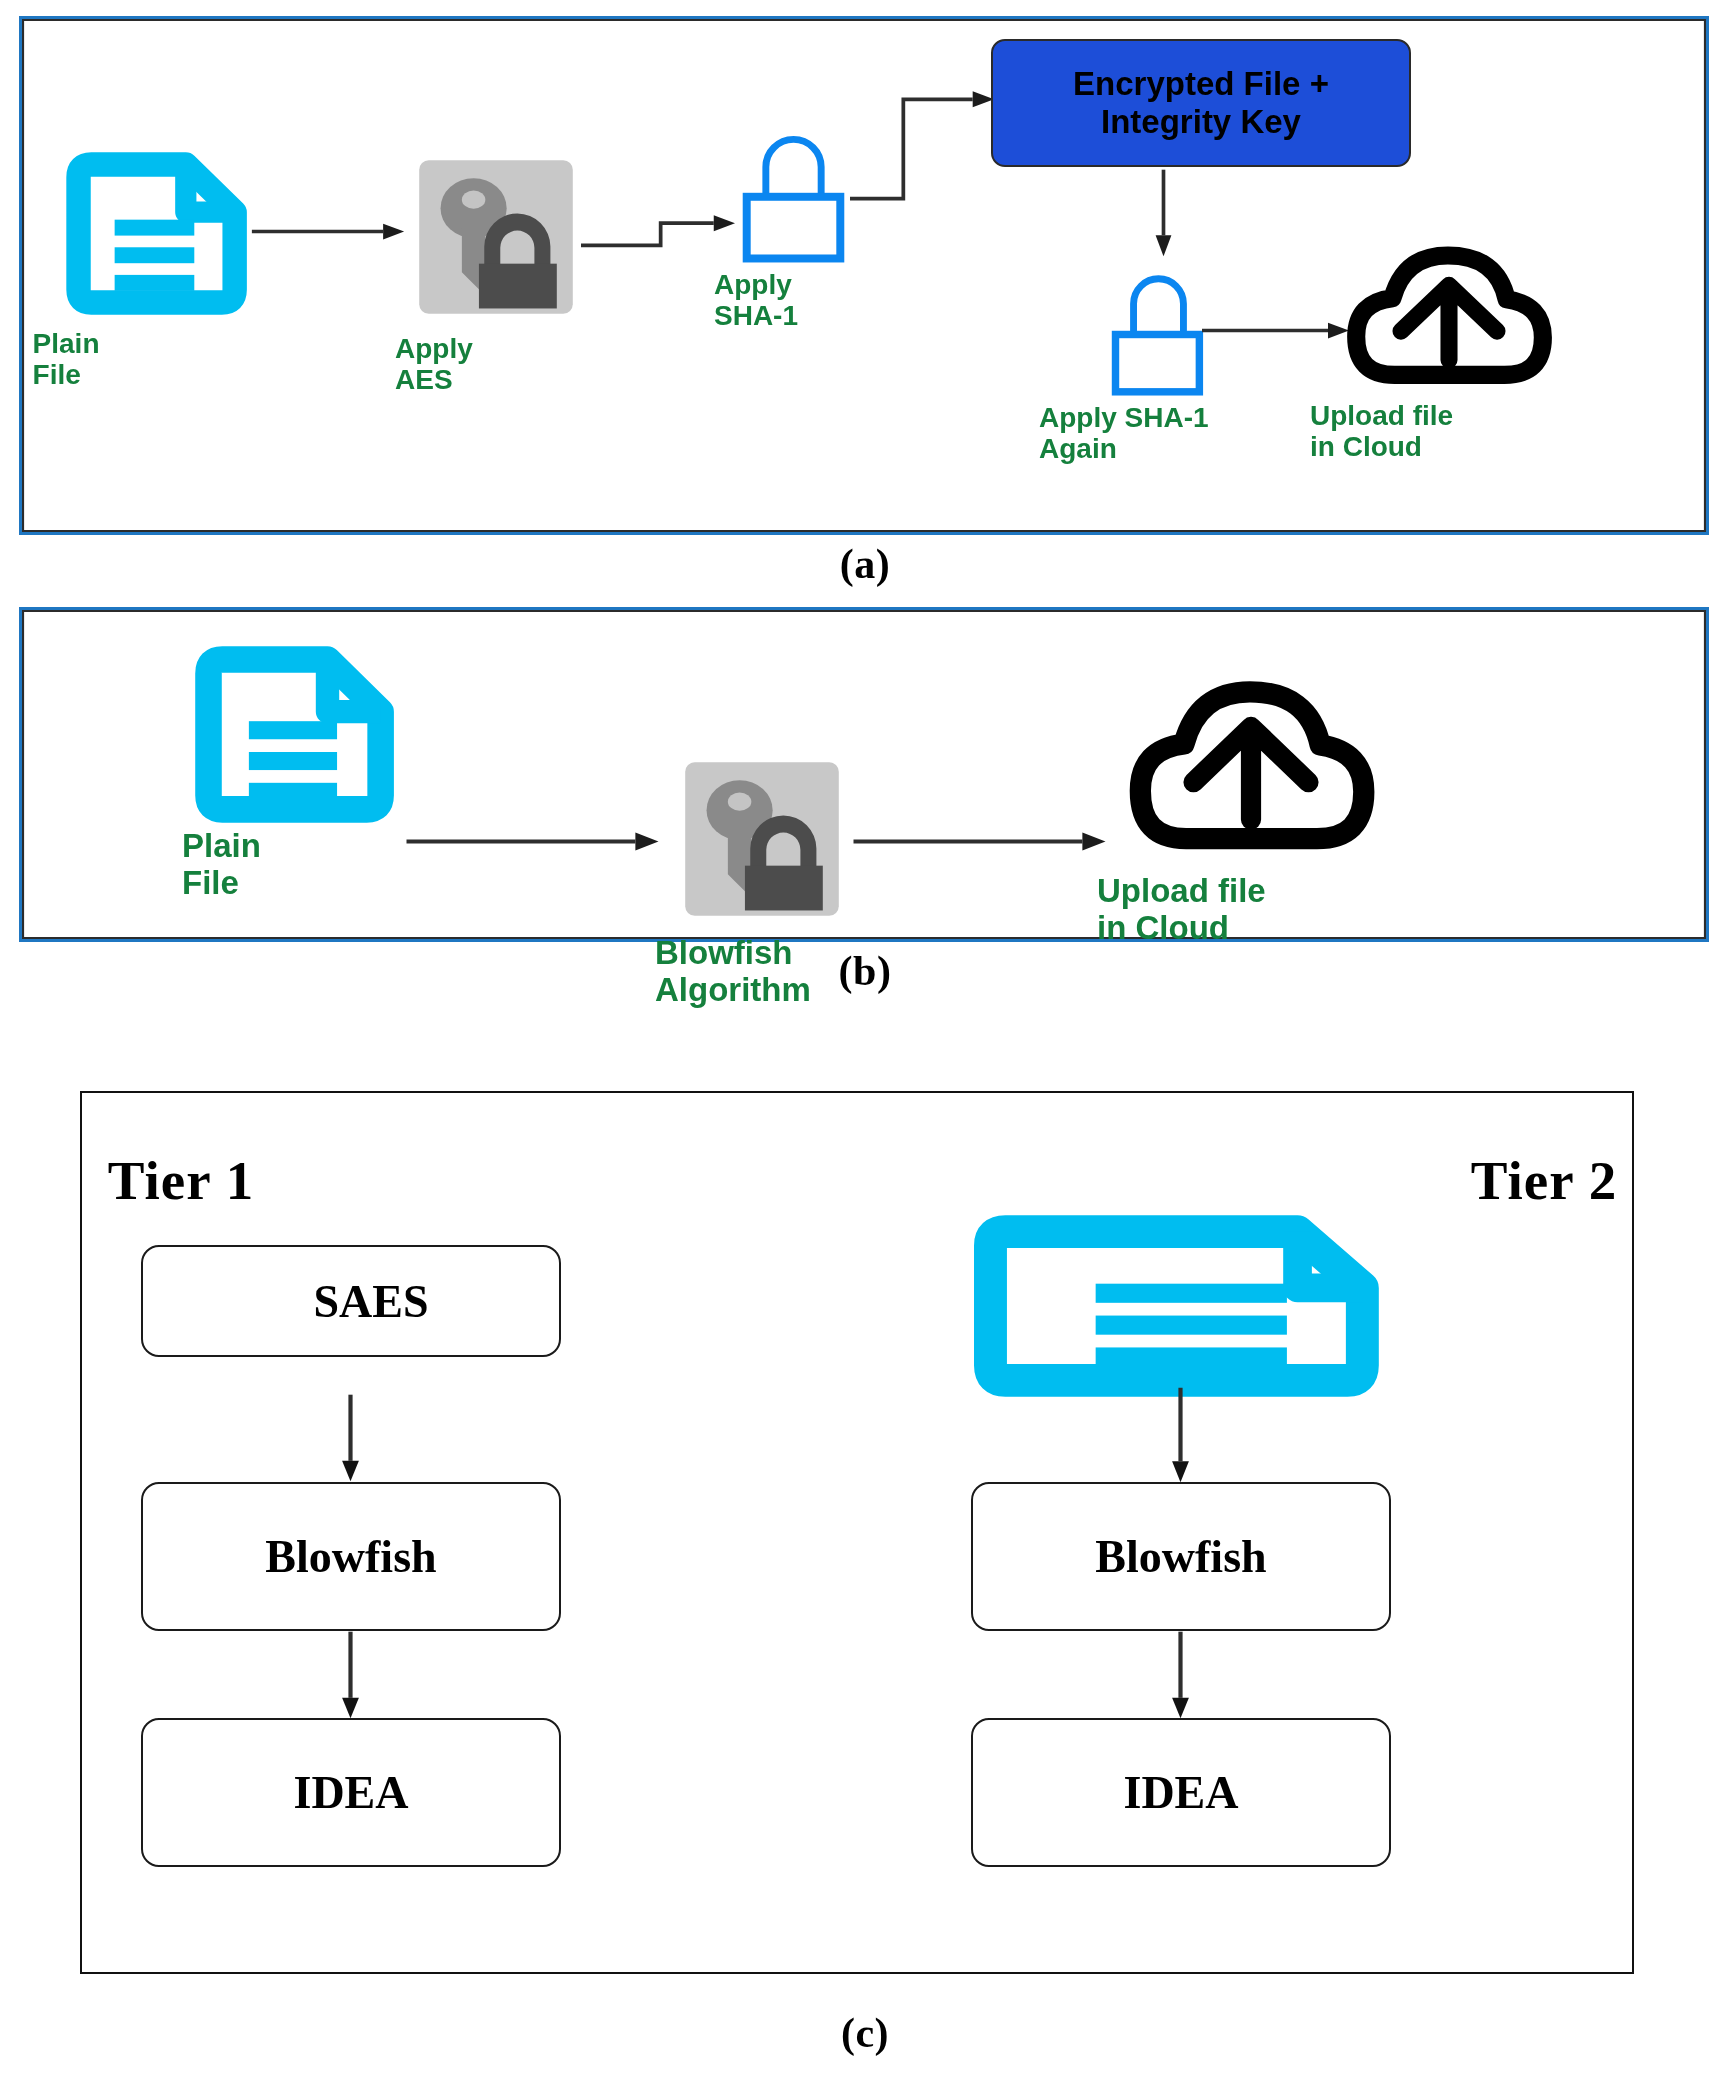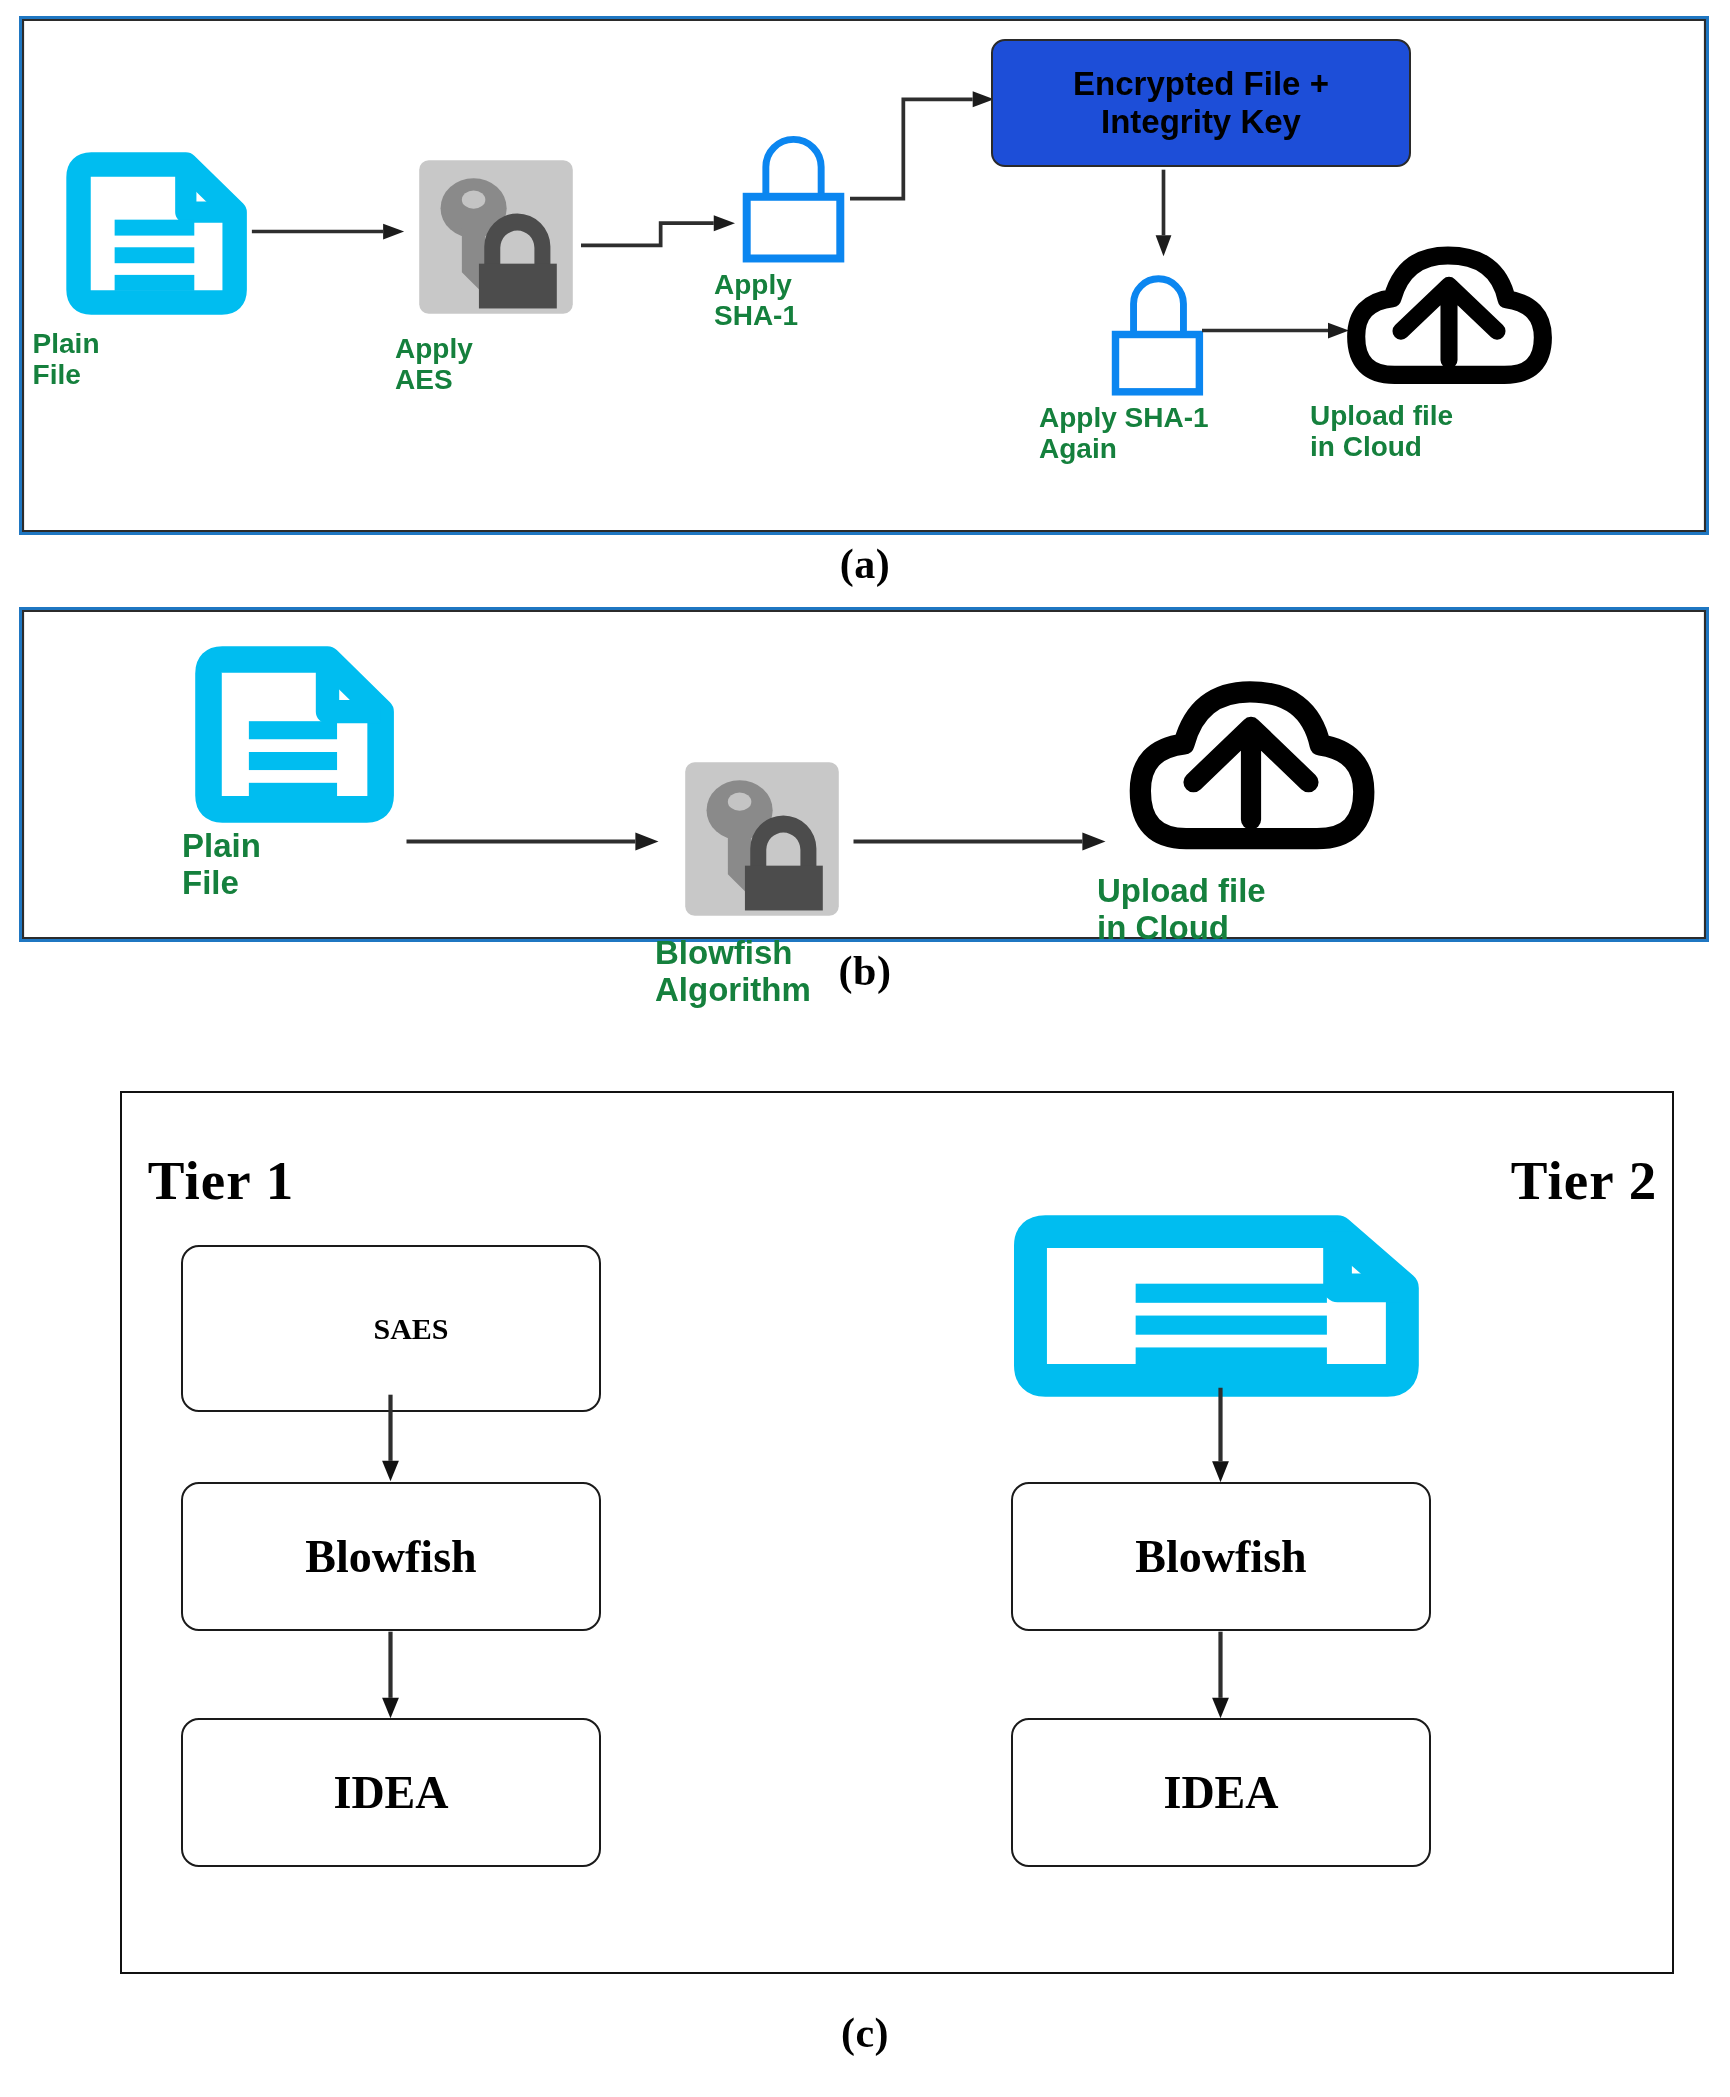--- a/index.html
+++ b/index.html
@@ -7,21 +7,21 @@
     width:1730px;height:2097px;position:relative;overflow:hidden;
     font-family:"Liberation Sans", sans-serif;
     -webkit-font-smoothing:antialiased;
   }
   .panel{position:absolute;box-sizing:border-box;background:#fff;}
   
   .panel.framed{
     border:3.7px solid #1f77c2;
     box-shadow: inset 0 0 0 2.1px #2b2b2b;
   }
-  .panel.plain{ border:2.7px solid #111111;margin-left:40px; }
+  .panel.plain{ border:2.7px solid #111111; }
 
   .panel-caption{
     position:absolute;
     width:100%;
     text-align:center;
     font-family:"Liberation Serif", serif;
     font-weight:700;
     font-size:42px;
     color:#000;
     letter-spacing:0.5px;
@@ -205,21 +205,21 @@
   <div class="cap" style="left:1075px;top:263px;width:309px;font-size:33px;">Upload file
 in Cloud</div>
 </div>
 
 <div class="panel-caption" style="left:0;top:947px;">(b)</div>
 
 <div class="panel plain" style="left:80px;top:1091px;width:1554px;height:883px;">
 
   <div class="tier-title" style="left:-676px;top:56px;">Tier 1</div>
 
-  <div class="fbox" style="left:59px;top:152px;width:420px;height:167px;font-size:30px;padding-left:40px;">SAES</div>
+  <div class="fbox" style="left:59px;top:152px;width:420px;height:112px;font-size:46px;padding-left:40px;">SAES</div>
 
   <svg style="position:absolute;left:258px;top:301px;" width="21" height="88" viewBox="0 0 40 165">
     <line class="ln" x1="20" y1="0" x2="20" y2="126" stroke-width="8"></line>
     <polygon points="4,126 36,126 20,165" fill="#121212"></polygon>
   </svg>
 
   <div class="fbox" style="left:59px;top:389px;width:420px;height:149px;font-size:46px;">Blowfish</div>
 
   <svg style="position:absolute;left:258px;top:538px;" width="21" height="88" viewBox="0 0 40 165">
     <line class="ln" x1="20" y1="0" x2="20" y2="126" stroke-width="8"></line>

